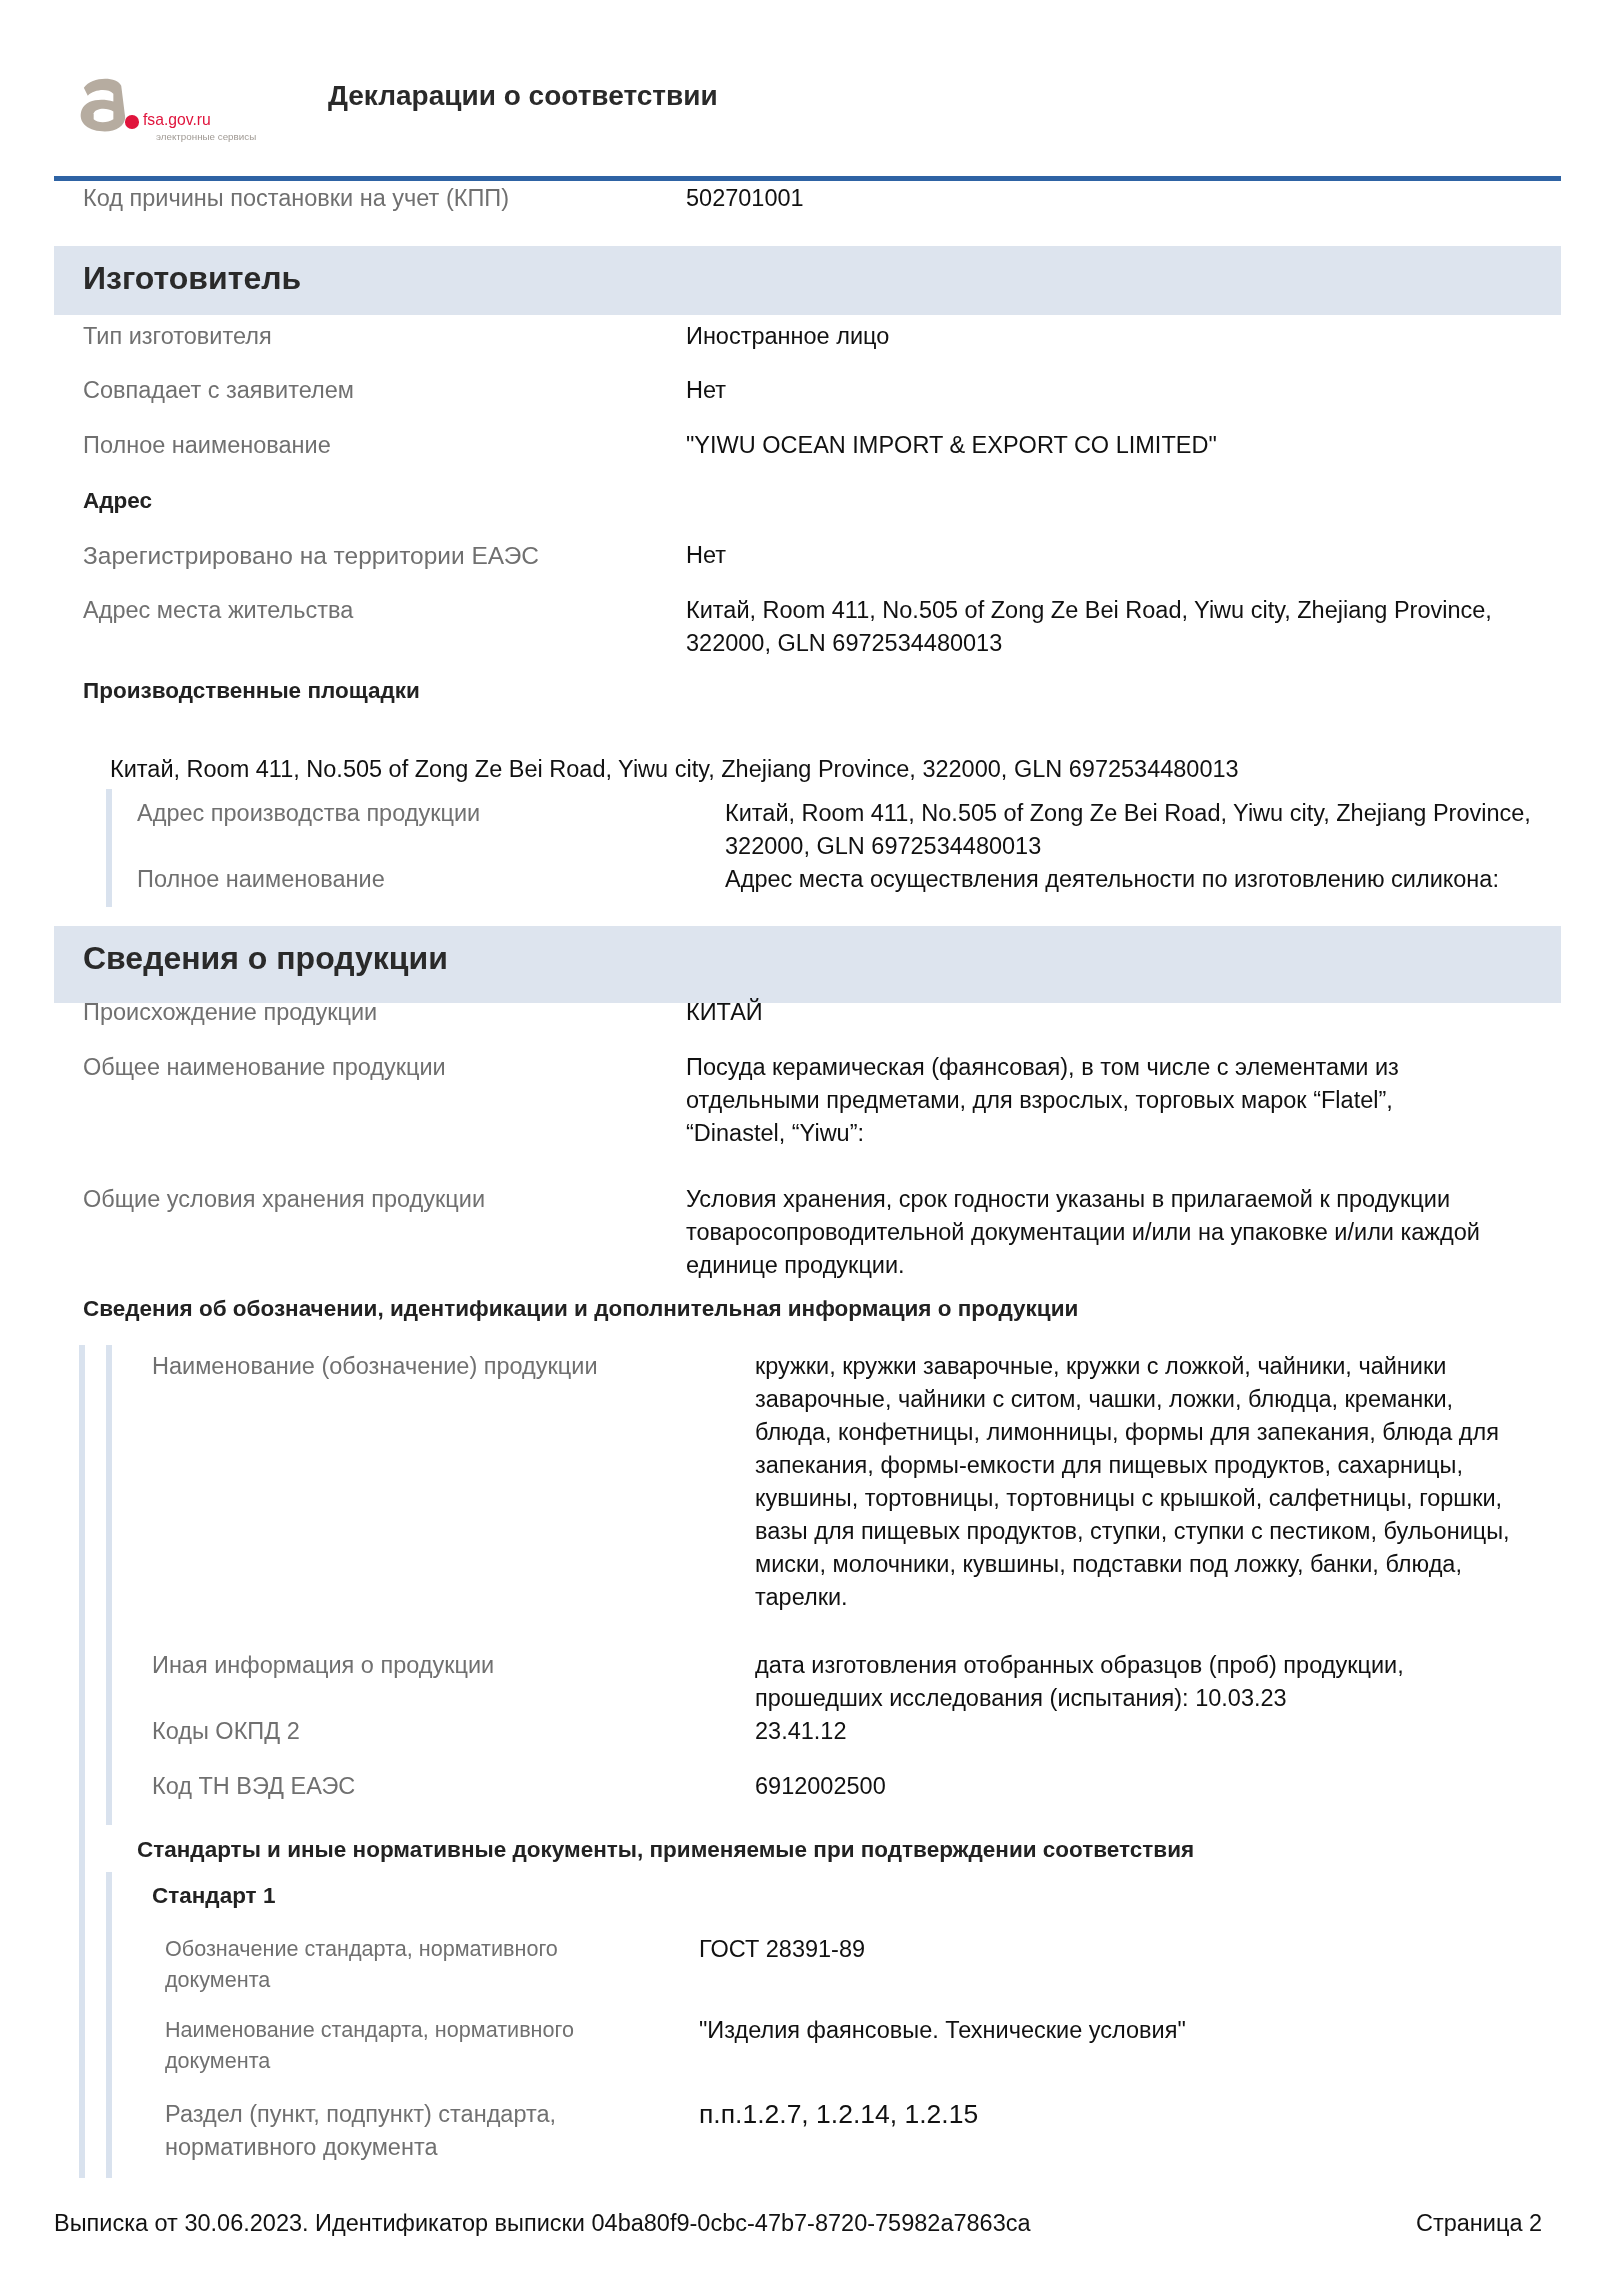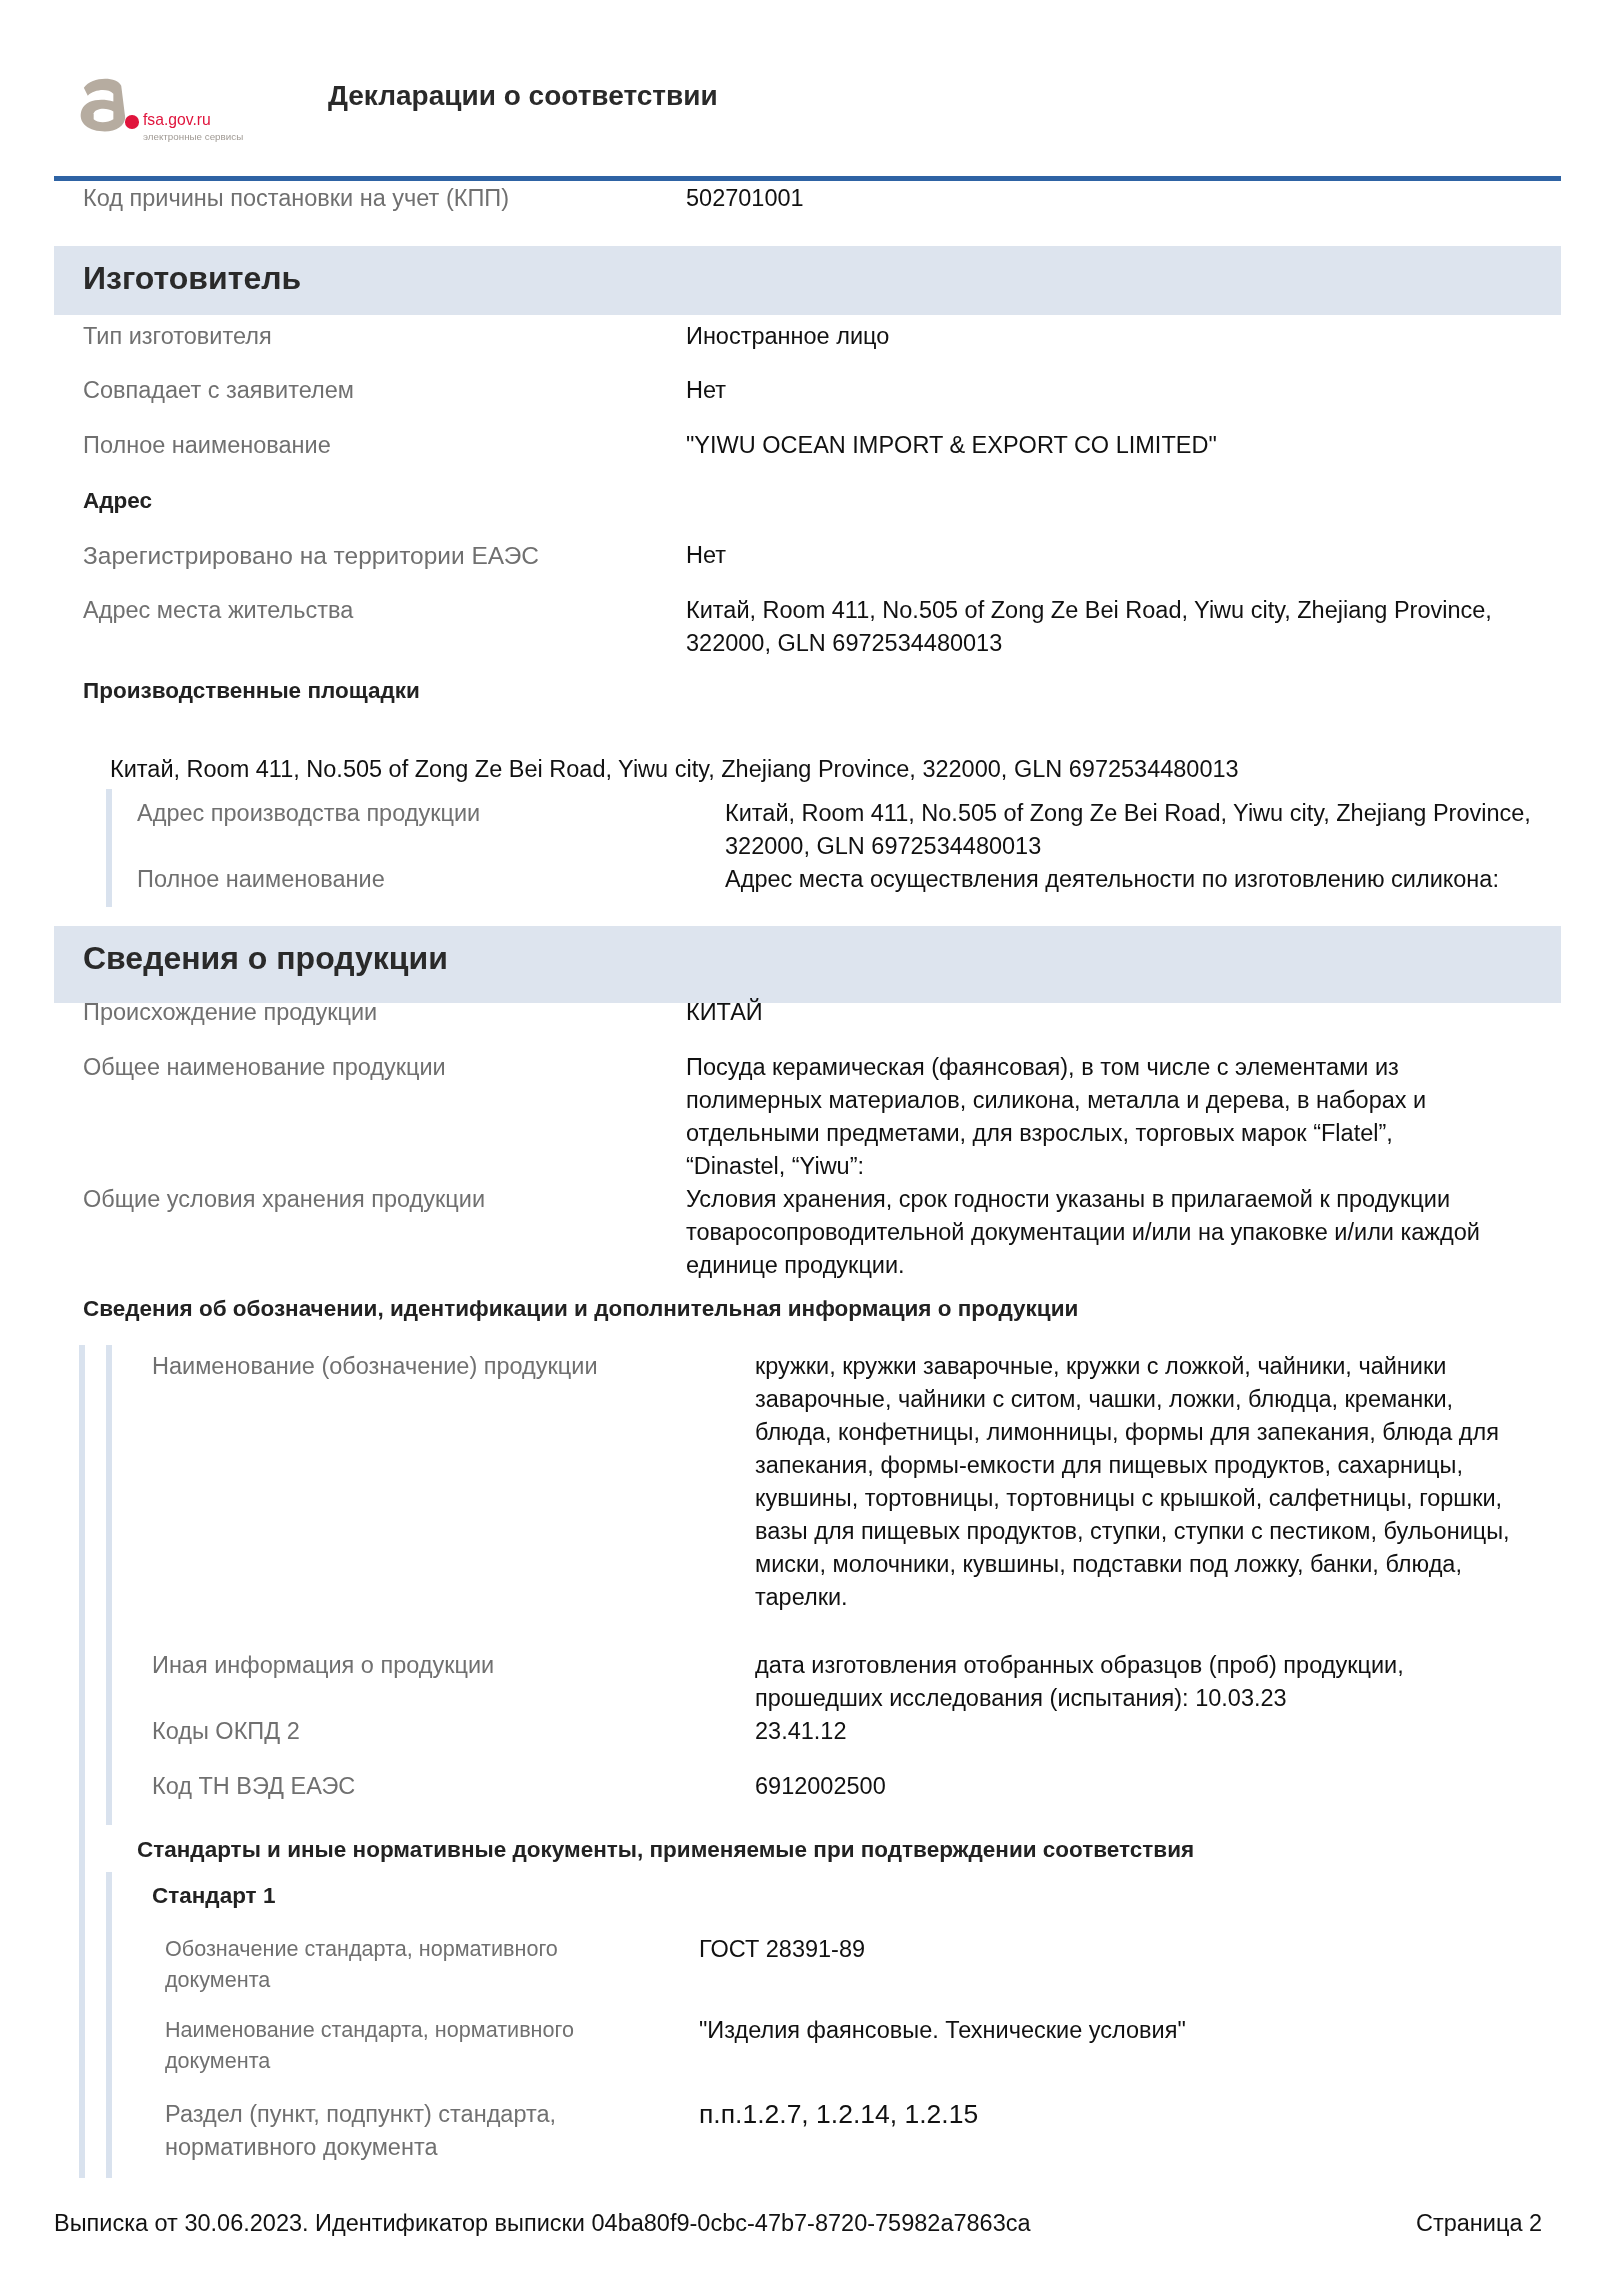--- a/index.html
+++ b/index.html
@@ -19,21 +19,21 @@
 <body>
 
 <div>
   <div class="logo-mark" style="left:74px; top:74px; width:196px; height:74px;">
     <svg width="61" height="61" viewBox="0 0 62 62" style="position:absolute; left:0; top:0;">
       <path d="M10 14 C18 2, 44 2, 48 12 L52 44 C52 54, 40 60, 26 58 C10 56, 4 46, 8 36 C12 26, 28 24, 40 28 L40 20 C34 14, 20 16, 14 22 Z" fill="#b6aca0"></path>
       <path d="M20 40 C22 34, 34 34, 40 38 L40 46 C34 50, 24 50, 20 46 Z" fill="#ffffff"></path>
     </svg>
     <div style="position:absolute; left:51px; top:41px; width:13.7px; height:13.7px; border-radius:50%; background:#e0143c;"></div>
     <span style="position:absolute; left:69px; top:37px; font-size:15.7px; color:#e0143c;">fsa.gov.ru</span>
-    <span style="position:absolute; left:69px; top:57px; font-size:9.8px; color:#a09a94;">электронные сервисы</span>
+    <span style="position:absolute; left:82px; top:57px; font-size:9.8px; color:#a09a94;">электронные сервисы</span>
   </div>
   <div class="abs" style="left:328px; top:80px; font-size:28px; font-weight:bold; color:#2a2a2a;">Декларации о соответствии</div>
   <div class="abs" style="left:54px; top:176px; width:1507px; height:4.9px; background:#2e63a4;"></div>
 </div>
 
 <div class="abs label" style="left:83px; top:182px;">Код причины постановки на учет (КПП)</div>
 <div class="abs value" style="left:686px; top:182px;">502701001</div>
 
 <div class="band" style="top:246px; height:69px;">
   <div class="band-title" style="top:13.7px;">Изготовитель</div>
@@ -75,21 +75,20 @@
 <div class="band" style="top:926px; height:77px;">
   <div class="band-title" style="top:13.7px;">Сведения о продукции</div>
 </div>
 
 <div class="abs label" style="left:83px; top:996px;">Происхождение продукции</div>
 <div class="abs value" style="left:686px; top:996px;">КИТАЙ</div>
 
 <div class="abs label" style="left:83px; top:1051px;">Общее наименование продукции</div>
 <div class="abs value" style="left:686px; top:1051px;">
   <div>Посуда керамическая (фаянсовая),  в том числе с элементами из</div>
-  <div>полимерных материалов, силикона, металла и дерева, в наборах и</div>
   <div>отдельными предметами, для взрослых, торговых марок “Flatel”,</div>
   <div>“Dinastel, “Yiwu”:</div>
 </div>
 
 <div class="abs label" style="left:83px; top:1183px;">Общие условия хранения продукции</div>
 <div class="abs value" style="left:686px; top:1183px;">
   <div>Условия хранения, срок годности указаны в прилагаемой к продукции</div>
   <div>товаросопроводительной документации и/или на упаковке и/или каждой</div>
   <div>единице продукции.</div>
 </div>

